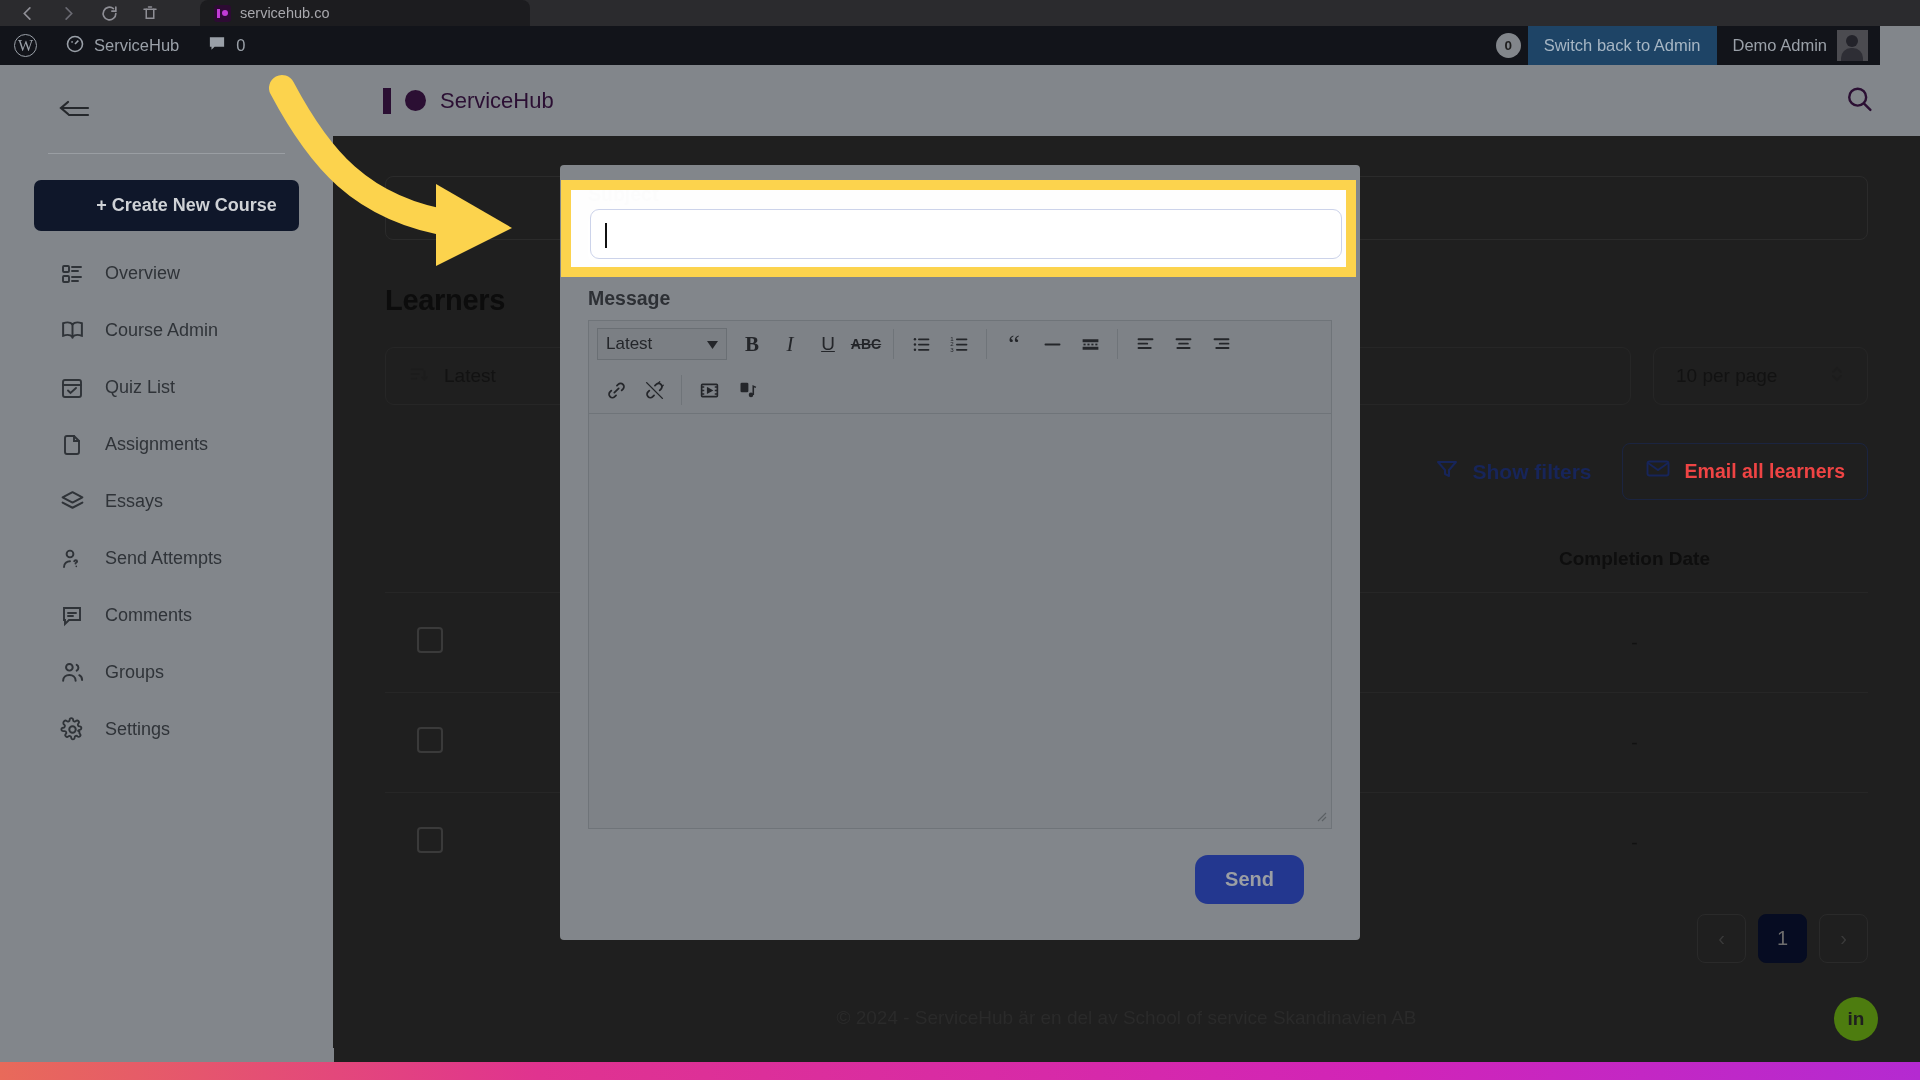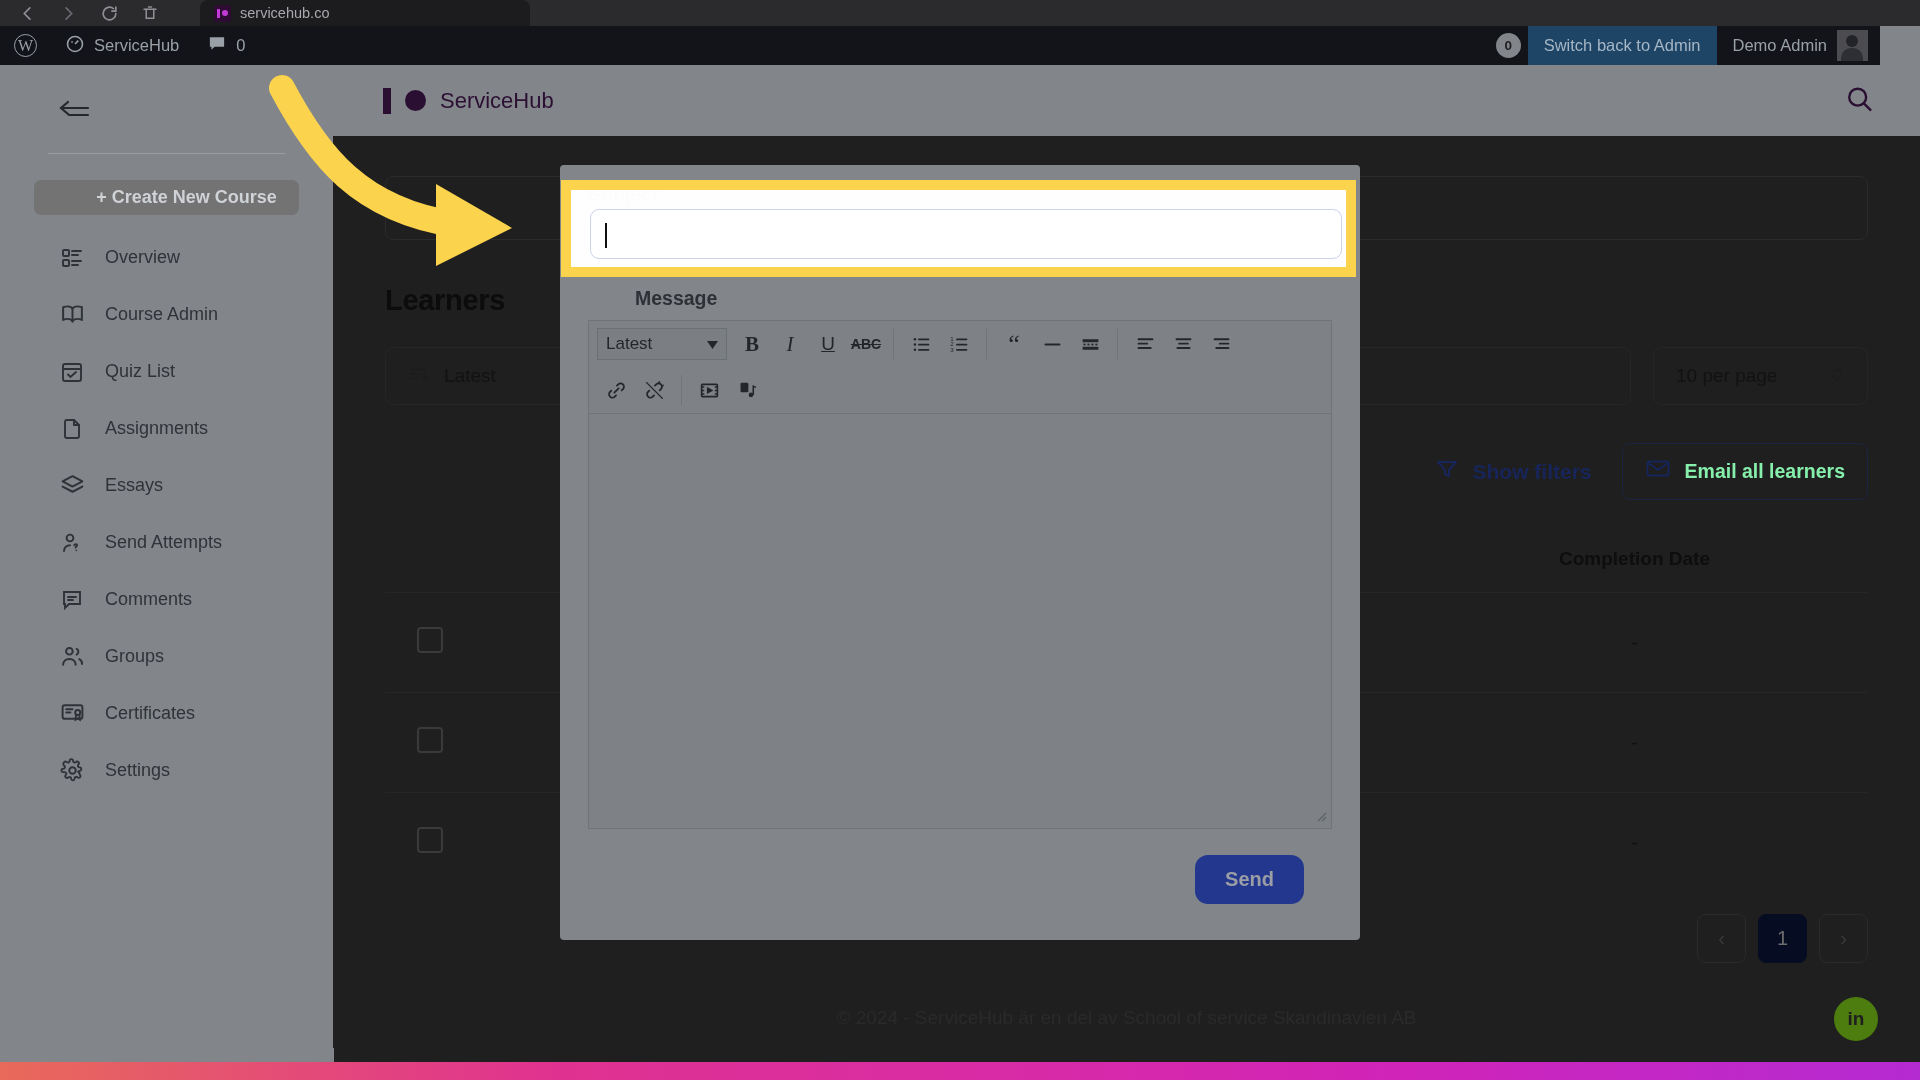--- a/index.html
+++ b/index.html
@@ -55,21 +55,21 @@
   .app { position:absolute; left:0; top:65px; width:1920px; height:1000px; }
 
   
   .sidebar {
     position:absolute; left:0; top:0; width:333px; height:1000px;
     background:#82868b;
   }
   .collapse-btn { margin:30px 0 0 58px; width:40px; height:34px; display:flex; align-items:center; cursor:pointer;}
   .sb-divider { margin:24px 48px 0 48px; height:1px; background:#9a9ea3; }
   .create-btn {
-    margin:26px 34px 0 34px; height:35px; background:#737373; border-radius:7px;
+    margin:26px 34px 0 34px; height:51px; background:#0f172a; border-radius:7px;
     color:#cfd2d6; font-size:18px; font-weight:bold; display:flex; align-items:center; justify-content:center;
     cursor:pointer;
     padding-left:40px;
   }
   .sb-list { margin-top:16px; }
   .sb-item {
     display:flex; align-items:center; gap:20px; height:53px; margin:4px 34px; padding-left:25px;
     border-radius:10px; color:#2f3338; font-size:18px; cursor:pointer;
   }
   .sb-item .ic { width:26px; height:26px; display:flex; align-items:center; justify-content:center; flex:0 0 26px;}
@@ -91,21 +91,21 @@
   .topcard { height:64px; border:1px solid #2b2b2b; border-radius:8px; }
   .page-title { margin-top:44px; color:#0c0c0c; font-size:29px; font-weight:bold; letter-spacing:-0.3px;}
   .controls-row { display:flex; align-items:flex-start; gap:22px; margin-top:30px; }
   .sel-box { height:58px; border:1px solid #262626; border-radius:9px; display:flex; align-items:center;
      gap:14px; padding:0 22px; color:#121212; font-size:19px; }
   .sel-latest { width:280px; }
   .sel-grow { flex:1; }
   .sel-perpage { width:215px; justify-content:space-between; }
   .filters-row { display:flex; align-items:center; justify-content:flex-end; gap:30px; margin-top:38px; }
   .link-btn { display:flex; align-items:center; gap:14px; color:#17255a; font-size:21px; font-weight:bold; cursor:pointer;}
-  .outline-btn { display:flex; align-items:center; gap:14px; color:#86efac; font-size:19.5px; font-weight:bold;
+  .outline-btn { display:flex; align-items:center; gap:14px; color:#ef4444; font-size:19.5px; font-weight:bold;
      border:1px solid #1b2440; border-radius:8px; padding:13px 22px; cursor:pointer;}
   table.learners { width:100%; border-collapse:collapse; margin-top:26px; }
   table.learners th { color:#0e0e0e; font-size:19px; font-weight:bold; padding:22px 10px; text-align:center;}
   table.learners td { color:#111; font-size:19px; padding:34px 10px; text-align:center; border-top:1px solid #262626;}
   .cbx { width:26px; height:26px; border:2px solid #3a3a3a; border-radius:4px; display:inline-block; }
   .pager { display:flex; justify-content:flex-end; gap:12px; margin-top:22px; }
   .pg { width:49px; height:49px; border:1px solid #2a2a2a; border-radius:8px; display:flex;
      align-items:center; justify-content:center; color:#3a3a3a; font-size:20px; cursor:pointer;}
   .pg.on { background:#060c22; border-color:#060c22; color:#6d6d6d; }
   .footer { position:absolute; left:0; bottom:36px; width:100%; text-align:center;
@@ -120,21 +120,21 @@
     background:#82868b; border-radius:4px; z-index:40;
   }
   .modal-inner { padding:18px 28px 0 28px; }
   .field-label { color:#2d3035; font-size:19.5px; font-weight:bold; margin-bottom:9px; }
   .subject-input {
     width:100%; height:48px; background:#fff; border:1px solid #cdd3e8; border-radius:8px;
     padding:0 16px; font-size:18px; font-family:"Liberation Sans", sans-serif; color:#111;
     position:relative;
   }
   .subject-wrap { position:relative; }
-  .msg-label { margin-top:24px;margin-left:47px; }
+  .msg-label { margin-top:24px; }
   .editor { border:1px solid #6f7479; background:#7e8287; margin-top:10px; }
   .tb-row { display:flex; align-items:center; height:46px; padding:0 4px; }
   .tb-row + .tb-row { }
   .tb-group { display:flex; align-items:center; }
   .tb-sep { width:1px; height:30px; background:#6f7479; margin:0 8px; }
   .tb-btn { width:38px; height:38px; display:flex; align-items:center; justify-content:center;
      color:#24262a; cursor:pointer; }
   .fmt-select { width:130px; height:32px; background:#7b7f84; border:1px solid #6a6f74;
      display:flex; align-items:center; justify-content:space-between; padding:0 8px; margin:0 6px 0 4px;
      color:#24262a; font-size:17px; cursor:pointer;}
@@ -331,31 +331,20 @@
             <svg width="25" height="25" viewBox="0 0 24 24" fill="none" stroke="#2f3338" stroke-width="1.9" stroke-linecap="round">
                 <circle cx="9" cy="7" r="3.2"></circle>
                 <path d="M3 20c0-3.5 2.7-5.6 6-5.6s6 2.1 6 5.6"></path>
                 <path d="M16 4.6a3.2 3.2 0 0 1 0 5.6"></path>
                 <path d="M18.5 14.6c1.7.8 2.7 2.4 2.7 4.6"></path>
               </svg>
           </span>
           <span>Groups</span>
         </div>
 
-        <div class="sb-item">
-          <span class="ic">
-            <svg width="25" height="25" viewBox="0 0 24 24" fill="none" stroke="#2f3338" stroke-width="1.9" stroke-linecap="round">
-                <rect x="2.5" y="4" width="19" height="13" rx="2"></rect>
-                <path d="M6 8h6M6 11h4"></path>
-                <circle cx="17" cy="11" r="2.4"></circle>
-                <path d="M15.4 13.2 15 18l2-1.2 2 1.2-.4-4.8"></path>
-              </svg>
-          </span>
-          <span>Certificates</span>
-        </div>
 
         <div class="sb-item">
           <span class="ic">
             <svg width="25" height="25" viewBox="0 0 24 24" fill="none" stroke="#2f3338" stroke-width="1.9" stroke-linecap="round" stroke-linejoin="round">
                 <circle cx="12" cy="12" r="3.1"></circle>
                 <path d="M19.3 14.6a1.6 1.6 0 0 0 .3 1.8l.1.1a1.8 1.8 0 1 1-2.6 2.6l-.1-.1a1.6 1.6 0 0 0-1.8-.3 1.6 1.6 0 0 0-1 1.5v.2a1.8 1.8 0 1 1-3.6 0v-.1a1.6 1.6 0 0 0-1.1-1.5 1.6 1.6 0 0 0-1.8.3l-.1.1a1.8 1.8 0 1 1-2.6-2.6l.1-.1a1.6 1.6 0 0 0 .3-1.8 1.6 1.6 0 0 0-1.5-1H2.2a1.8 1.8 0 1 1 0-3.6h.2a1.6 1.6 0 0 0 1.5-1.1 1.6 1.6 0 0 0-.3-1.8l-.1-.1A1.8 1.8 0 1 1 6 3.1l.1.1a1.6 1.6 0 0 0 1.8.3h.1a1.6 1.6 0 0 0 1-1.5V1.8a1.8 1.8 0 1 1 3.6 0V2a1.6 1.6 0 0 0 1 1.5 1.6 1.6 0 0 0 1.8-.3l.1-.1a1.8 1.8 0 1 1 2.6 2.6l-.1.1a1.6 1.6 0 0 0-.3 1.8v.1a1.6 1.6 0 0 0 1.5 1h.2a1.8 1.8 0 1 1 0 3.6h-.2a1.6 1.6 0 0 0-1.5 1z" transform="translate(1 1) scale(0.92)"></path>
               </svg>
           </span>
           <span>Settings</span>
         </div>

